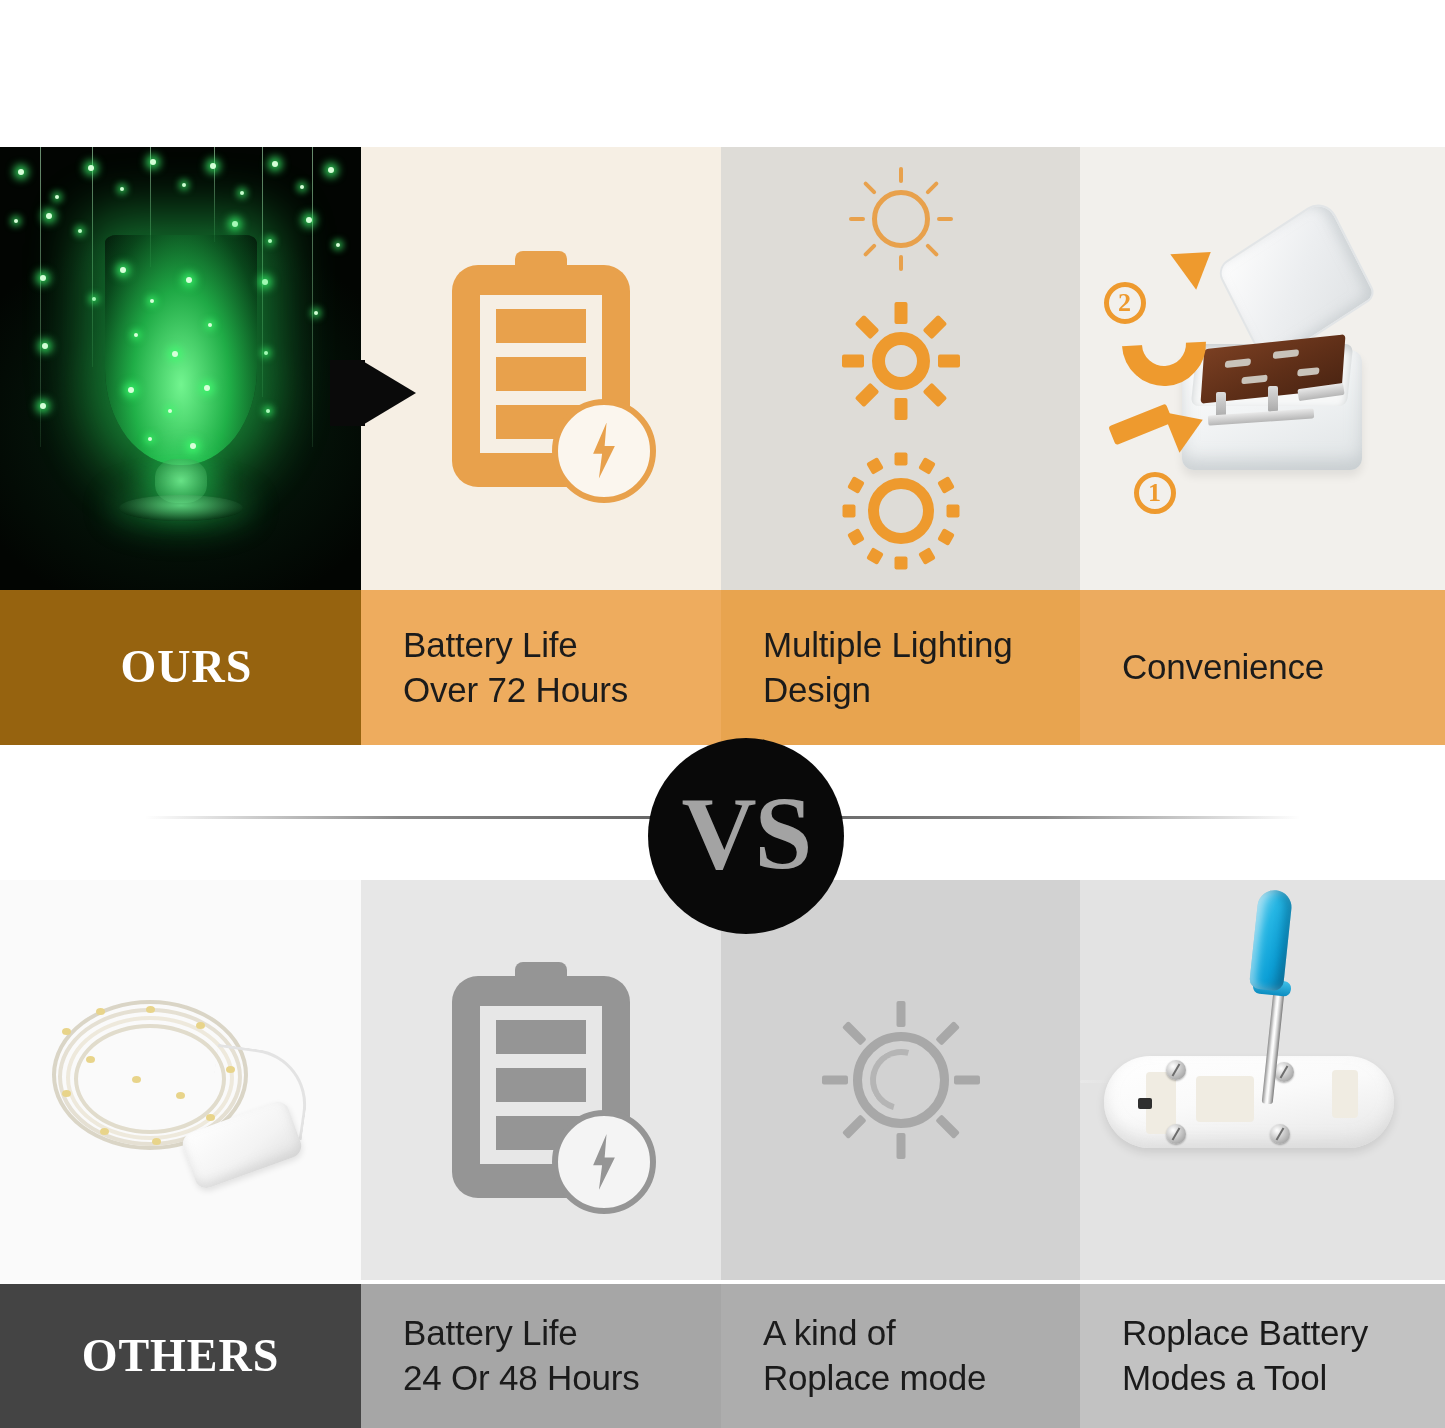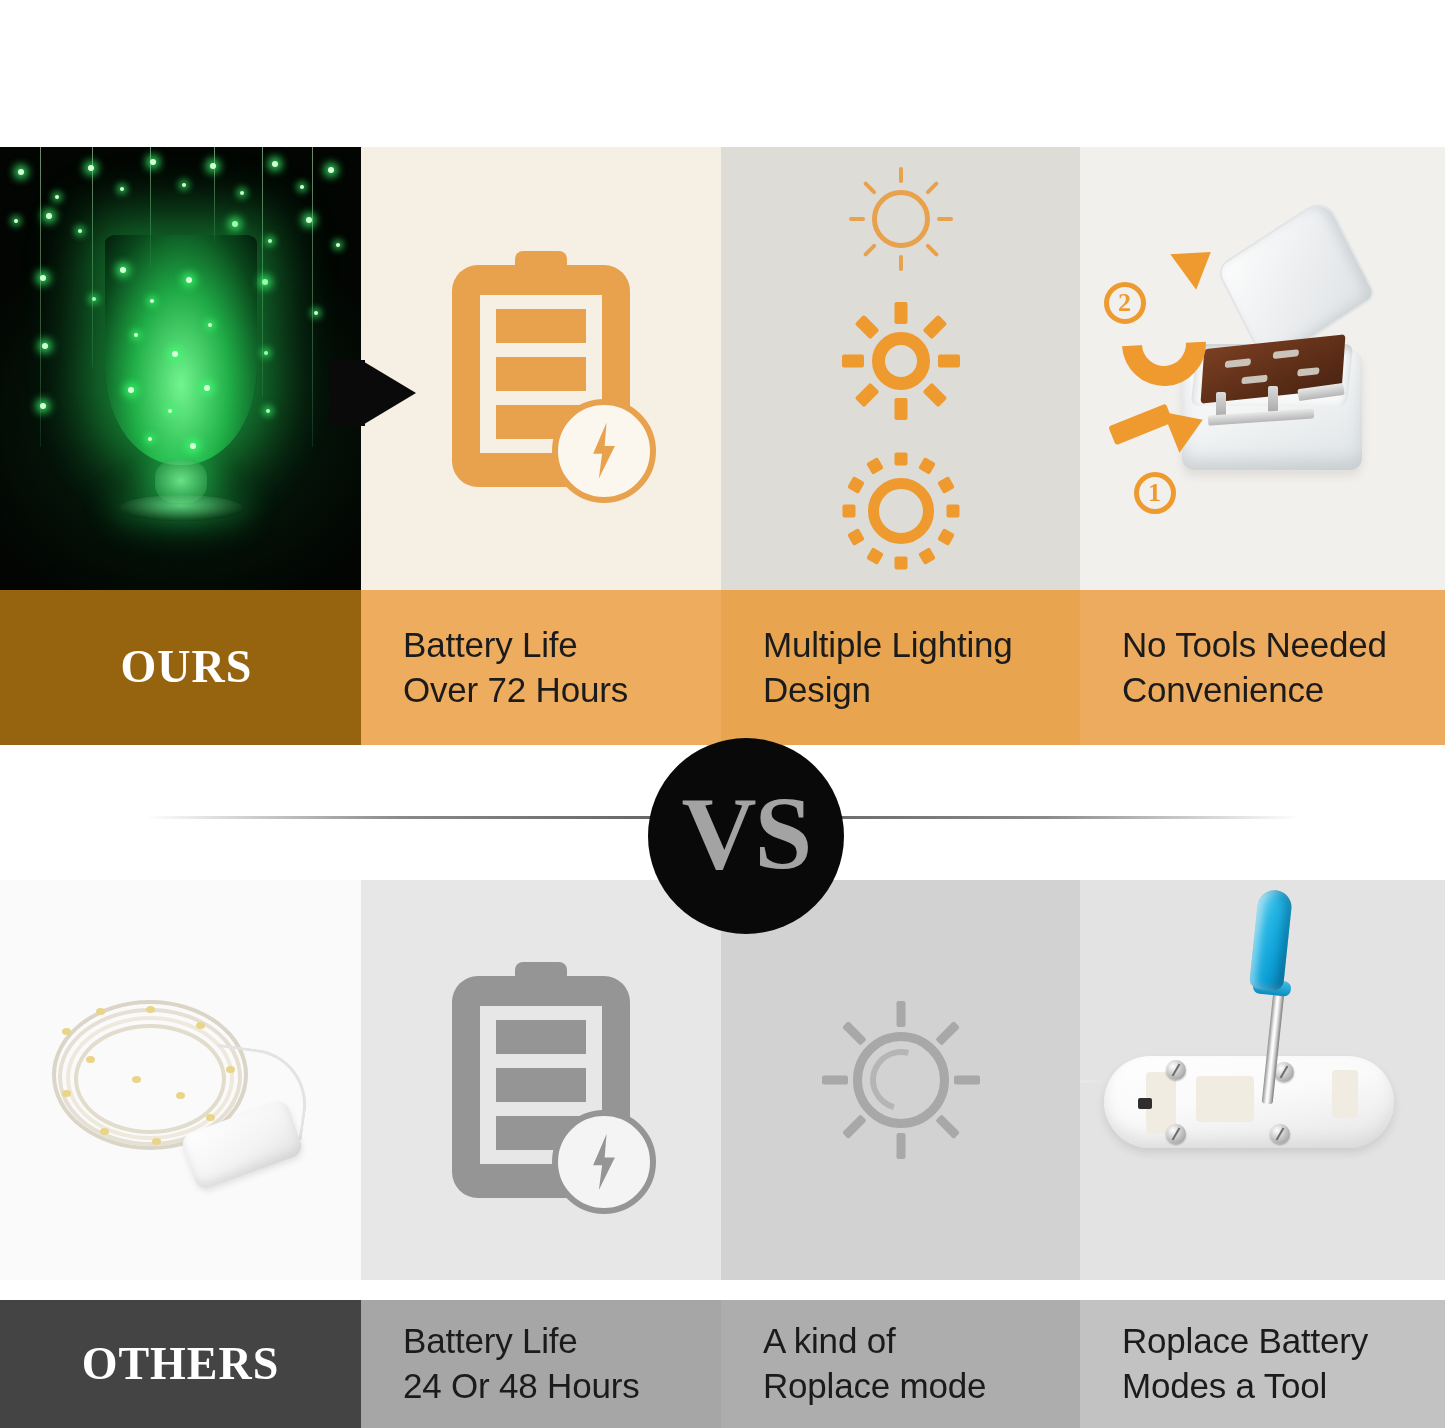--- a/index.html
+++ b/index.html
@@ -70,21 +70,21 @@
   .row-ours .c2 .cell-label { background: #EEAC5E; }
   .row-ours .c3 .cell-label { background: #E8A44F; }
   .row-ours .c4 .cell-label { background: #ECAB5F; }
 
   
   .row-others .c1 { left: 0;     width: 361px; height: 548px; }
   .row-others .c2 { left: 361px; width: 360px; height: 548px; }
   .row-others .c3 { left: 721px; width: 359px; height: 548px; }
   .row-others .c4 { left: 1080px;width: 365px; height: 548px; }
   .row-others .cell-media { height: 400px; }
-  .row-others .cell-label { height: 128px; }
+  .row-others .cell-label { height: 144px; }
 
   .row-others .c1 .cell-media { background: #FAFAFA; }
   .row-others .c2 .cell-media { background: #E7E7E7; }
   .row-others .c3 .cell-media { background: #D2D2D2; }
   .row-others .c4 .cell-media { background: #E3E3E3; }
 
   .row-others .c1 .cell-label {
     background: #444444; color: #ffffff;
     font-family: "Liberation Serif", serif; font-weight: bold;
     font-size: 46px; letter-spacing: 1px;
@@ -493,21 +493,20 @@
                           border-radius:50%; transform:rotate(-48deg);"></div>
               <div class="arr-head" style="left:82px; top:36px;
                    border-top:22px solid transparent; border-bottom:22px solid transparent;
                    border-left:34px solid #EE9A2E; transform:rotate(-36deg);"></div>
             </div>
             <div class="numcircle" style="left:6px; top:78px;">2</div>
           </div>
         </div>
         <div class="cell-label">
           <div>
-            <div>No Tools Needed</div>
             <div>Convenience</div>
           </div>
         </div>
       </div>
 
     </div>
   </div>
 
   <div class="pointer-base"></div>
   <div class="pointer"></div>

